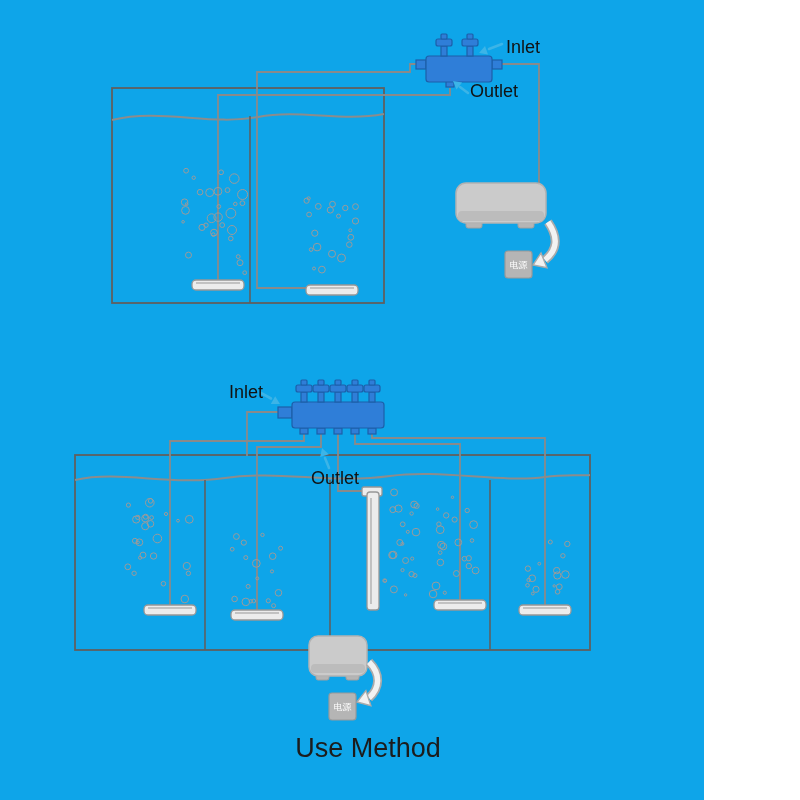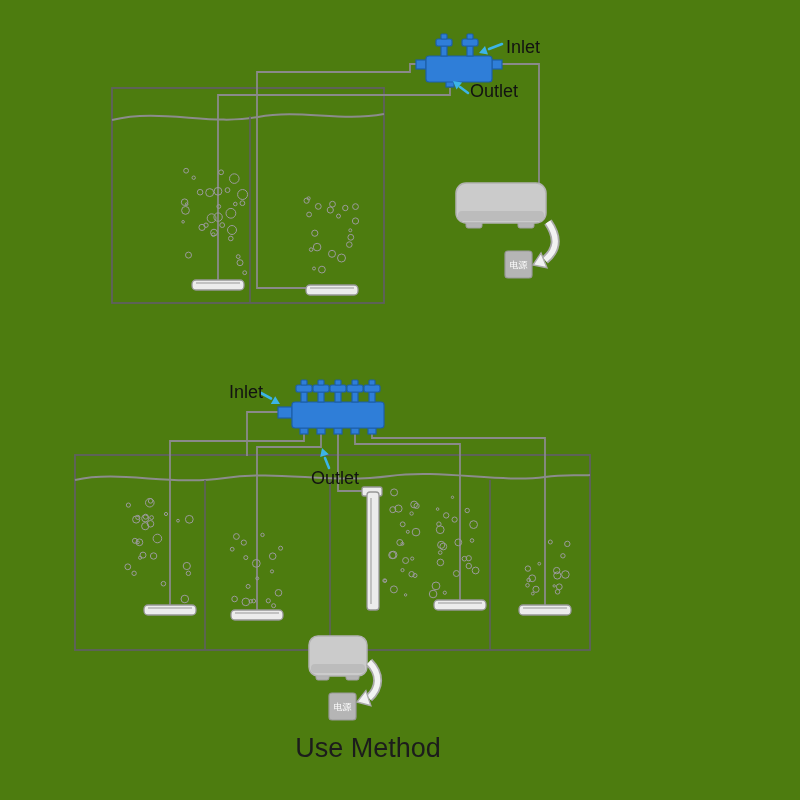--- a/index.html
+++ b/index.html
@@ -1,16 +1,16 @@
 <!DOCTYPE html>
 <html><head>
 <meta charset="utf-8">
 <style>
   html,body{margin:0;padding:0;background:#ffffff;}
-  .canvas{position:relative;width:800px;height:800px;background:#4d7c0f;
+  .canvas{position:relative;width:704px;height:800px;background:#0ea5e9;
           font-family:"Liberation Sans",sans-serif;overflow:hidden;}
   svg{display:block;}
   .tank{fill:none;stroke:#606060;stroke-width:1.8;}
   .divider{stroke:#606060;stroke-width:1.6;}
   .water{fill:none;stroke:#8c8c8c;stroke-width:2;}
   .tube{fill:none;stroke:#8a8a8a;stroke-width:1.8;}
   .bubbles circle{fill:none;stroke:#9b9b9b;stroke-width:1;}
   .stone{fill:#ececec;stroke:#979797;stroke-width:1.3;}
   .stoneline{stroke:#979797;stroke-width:1;}
   .pump{fill:#cbcbcb;stroke:#b2b2b2;stroke-width:1.5;}

